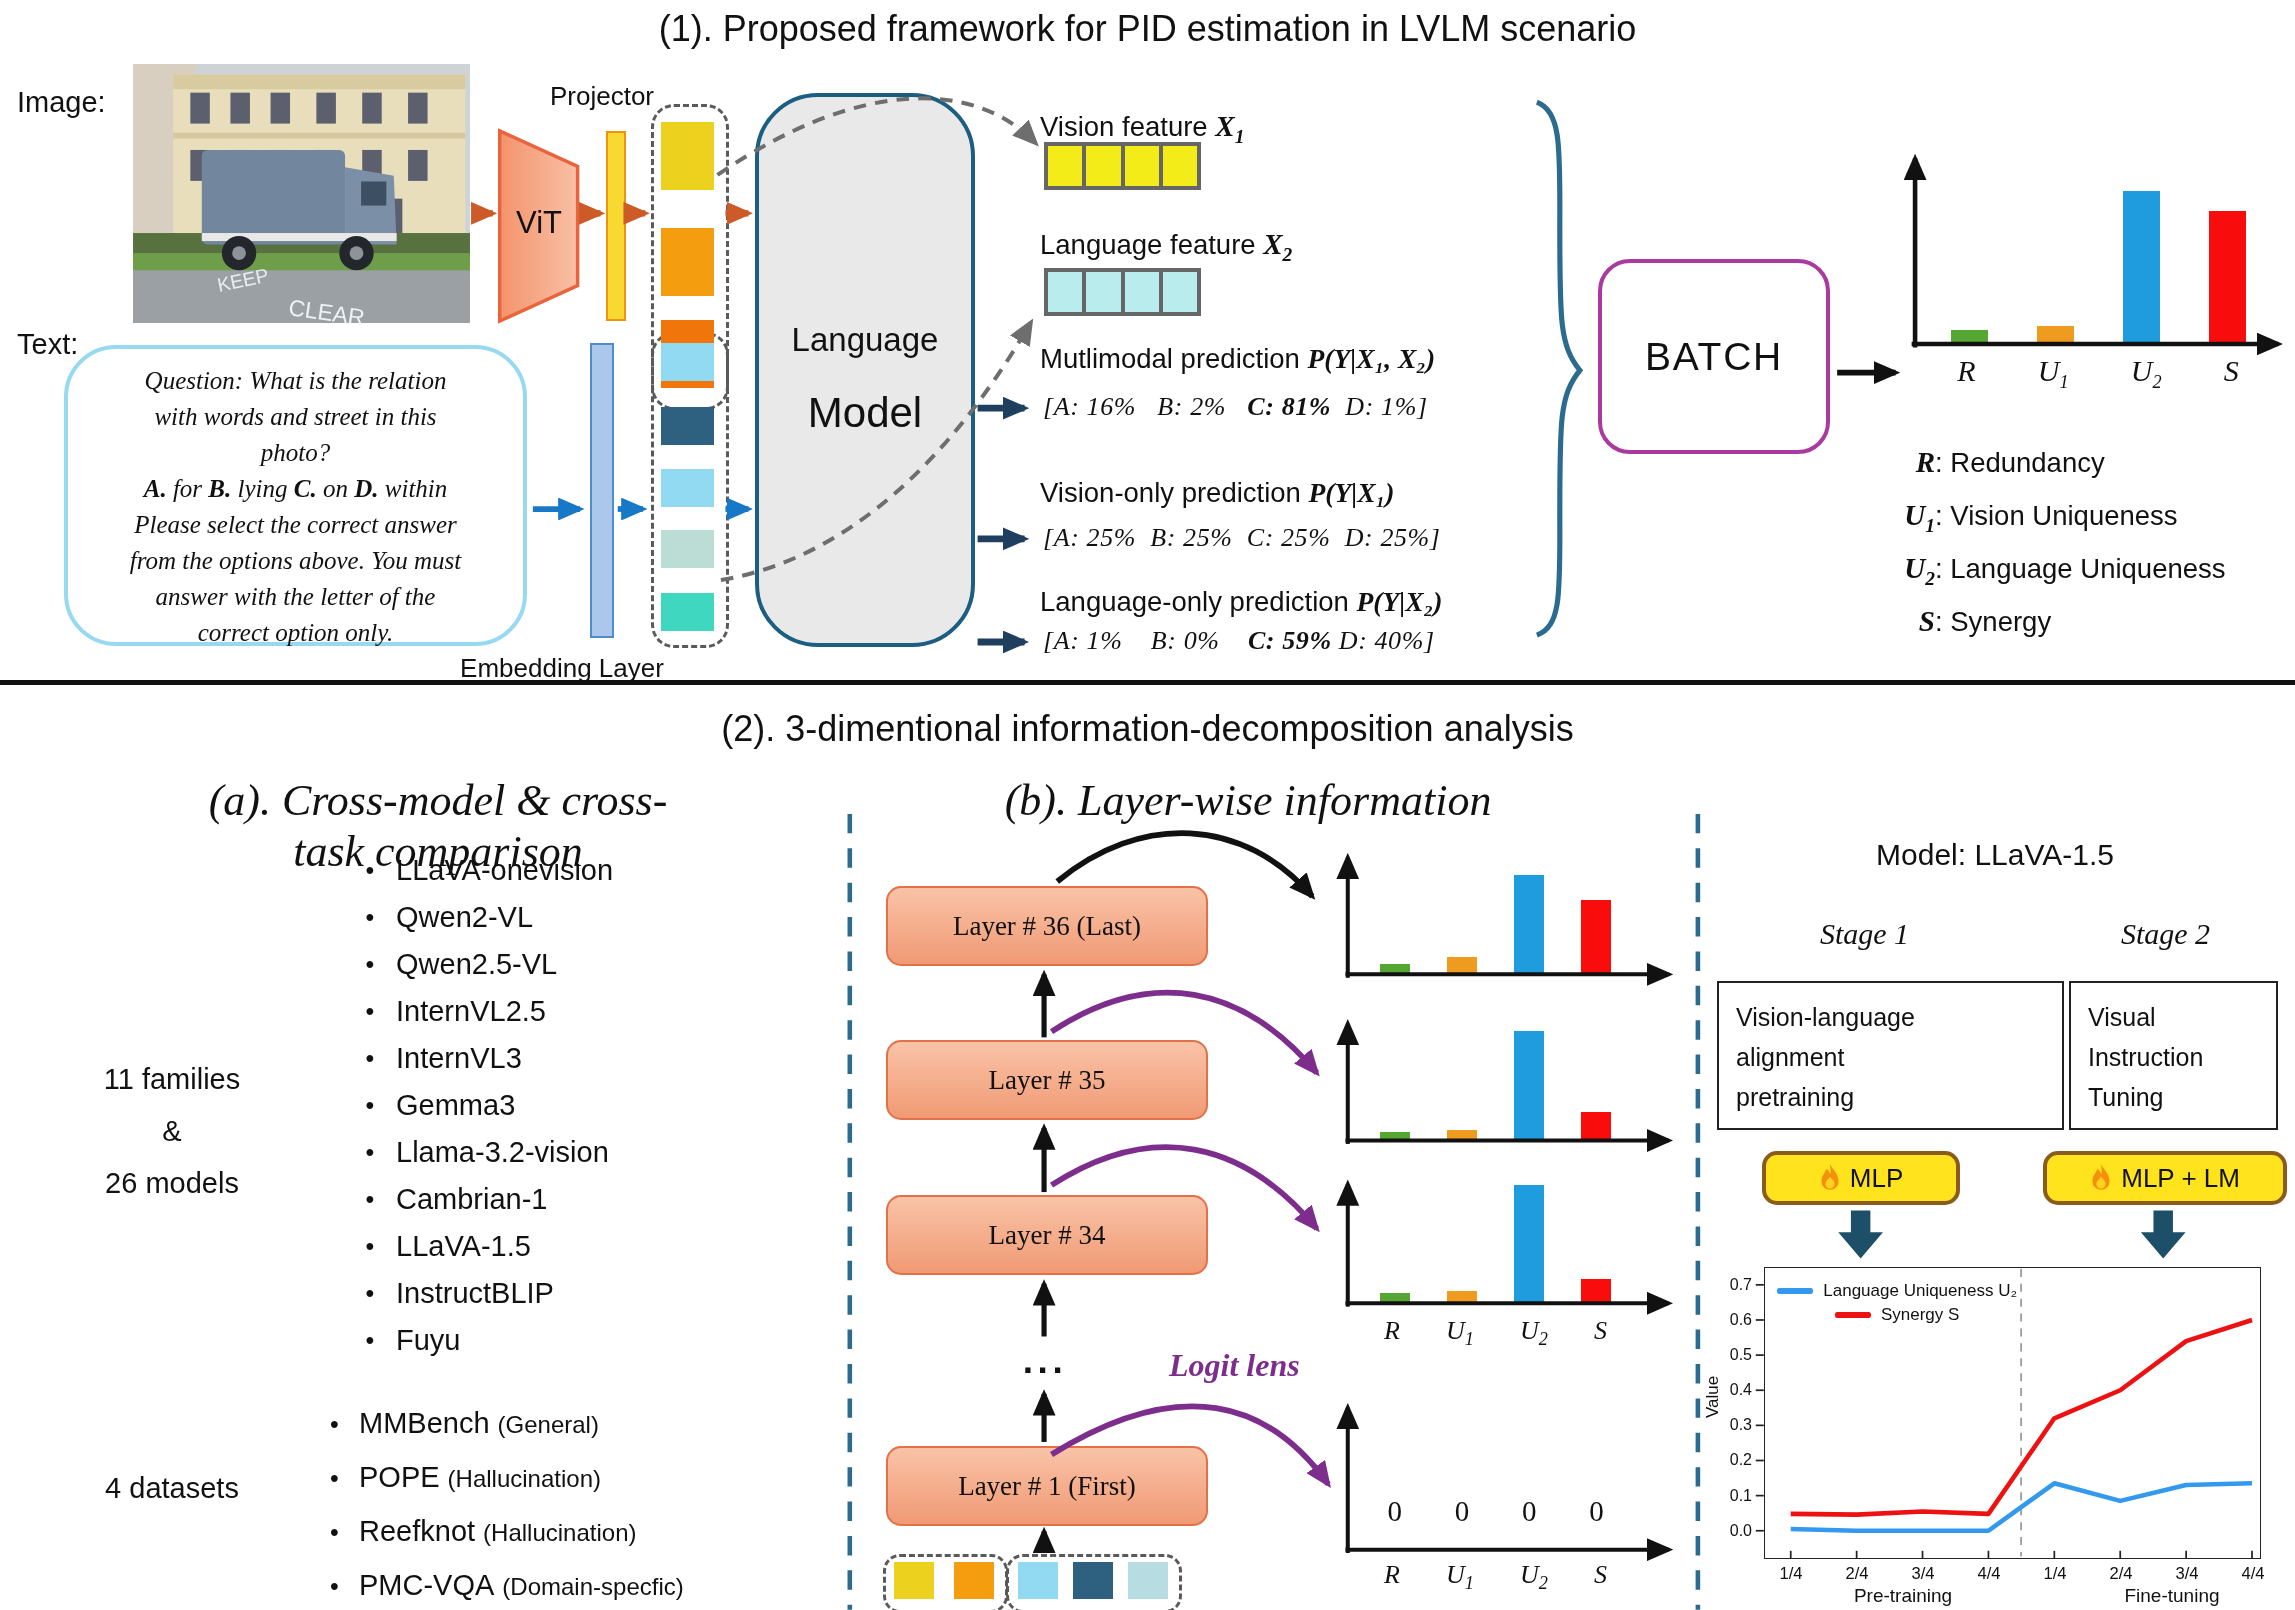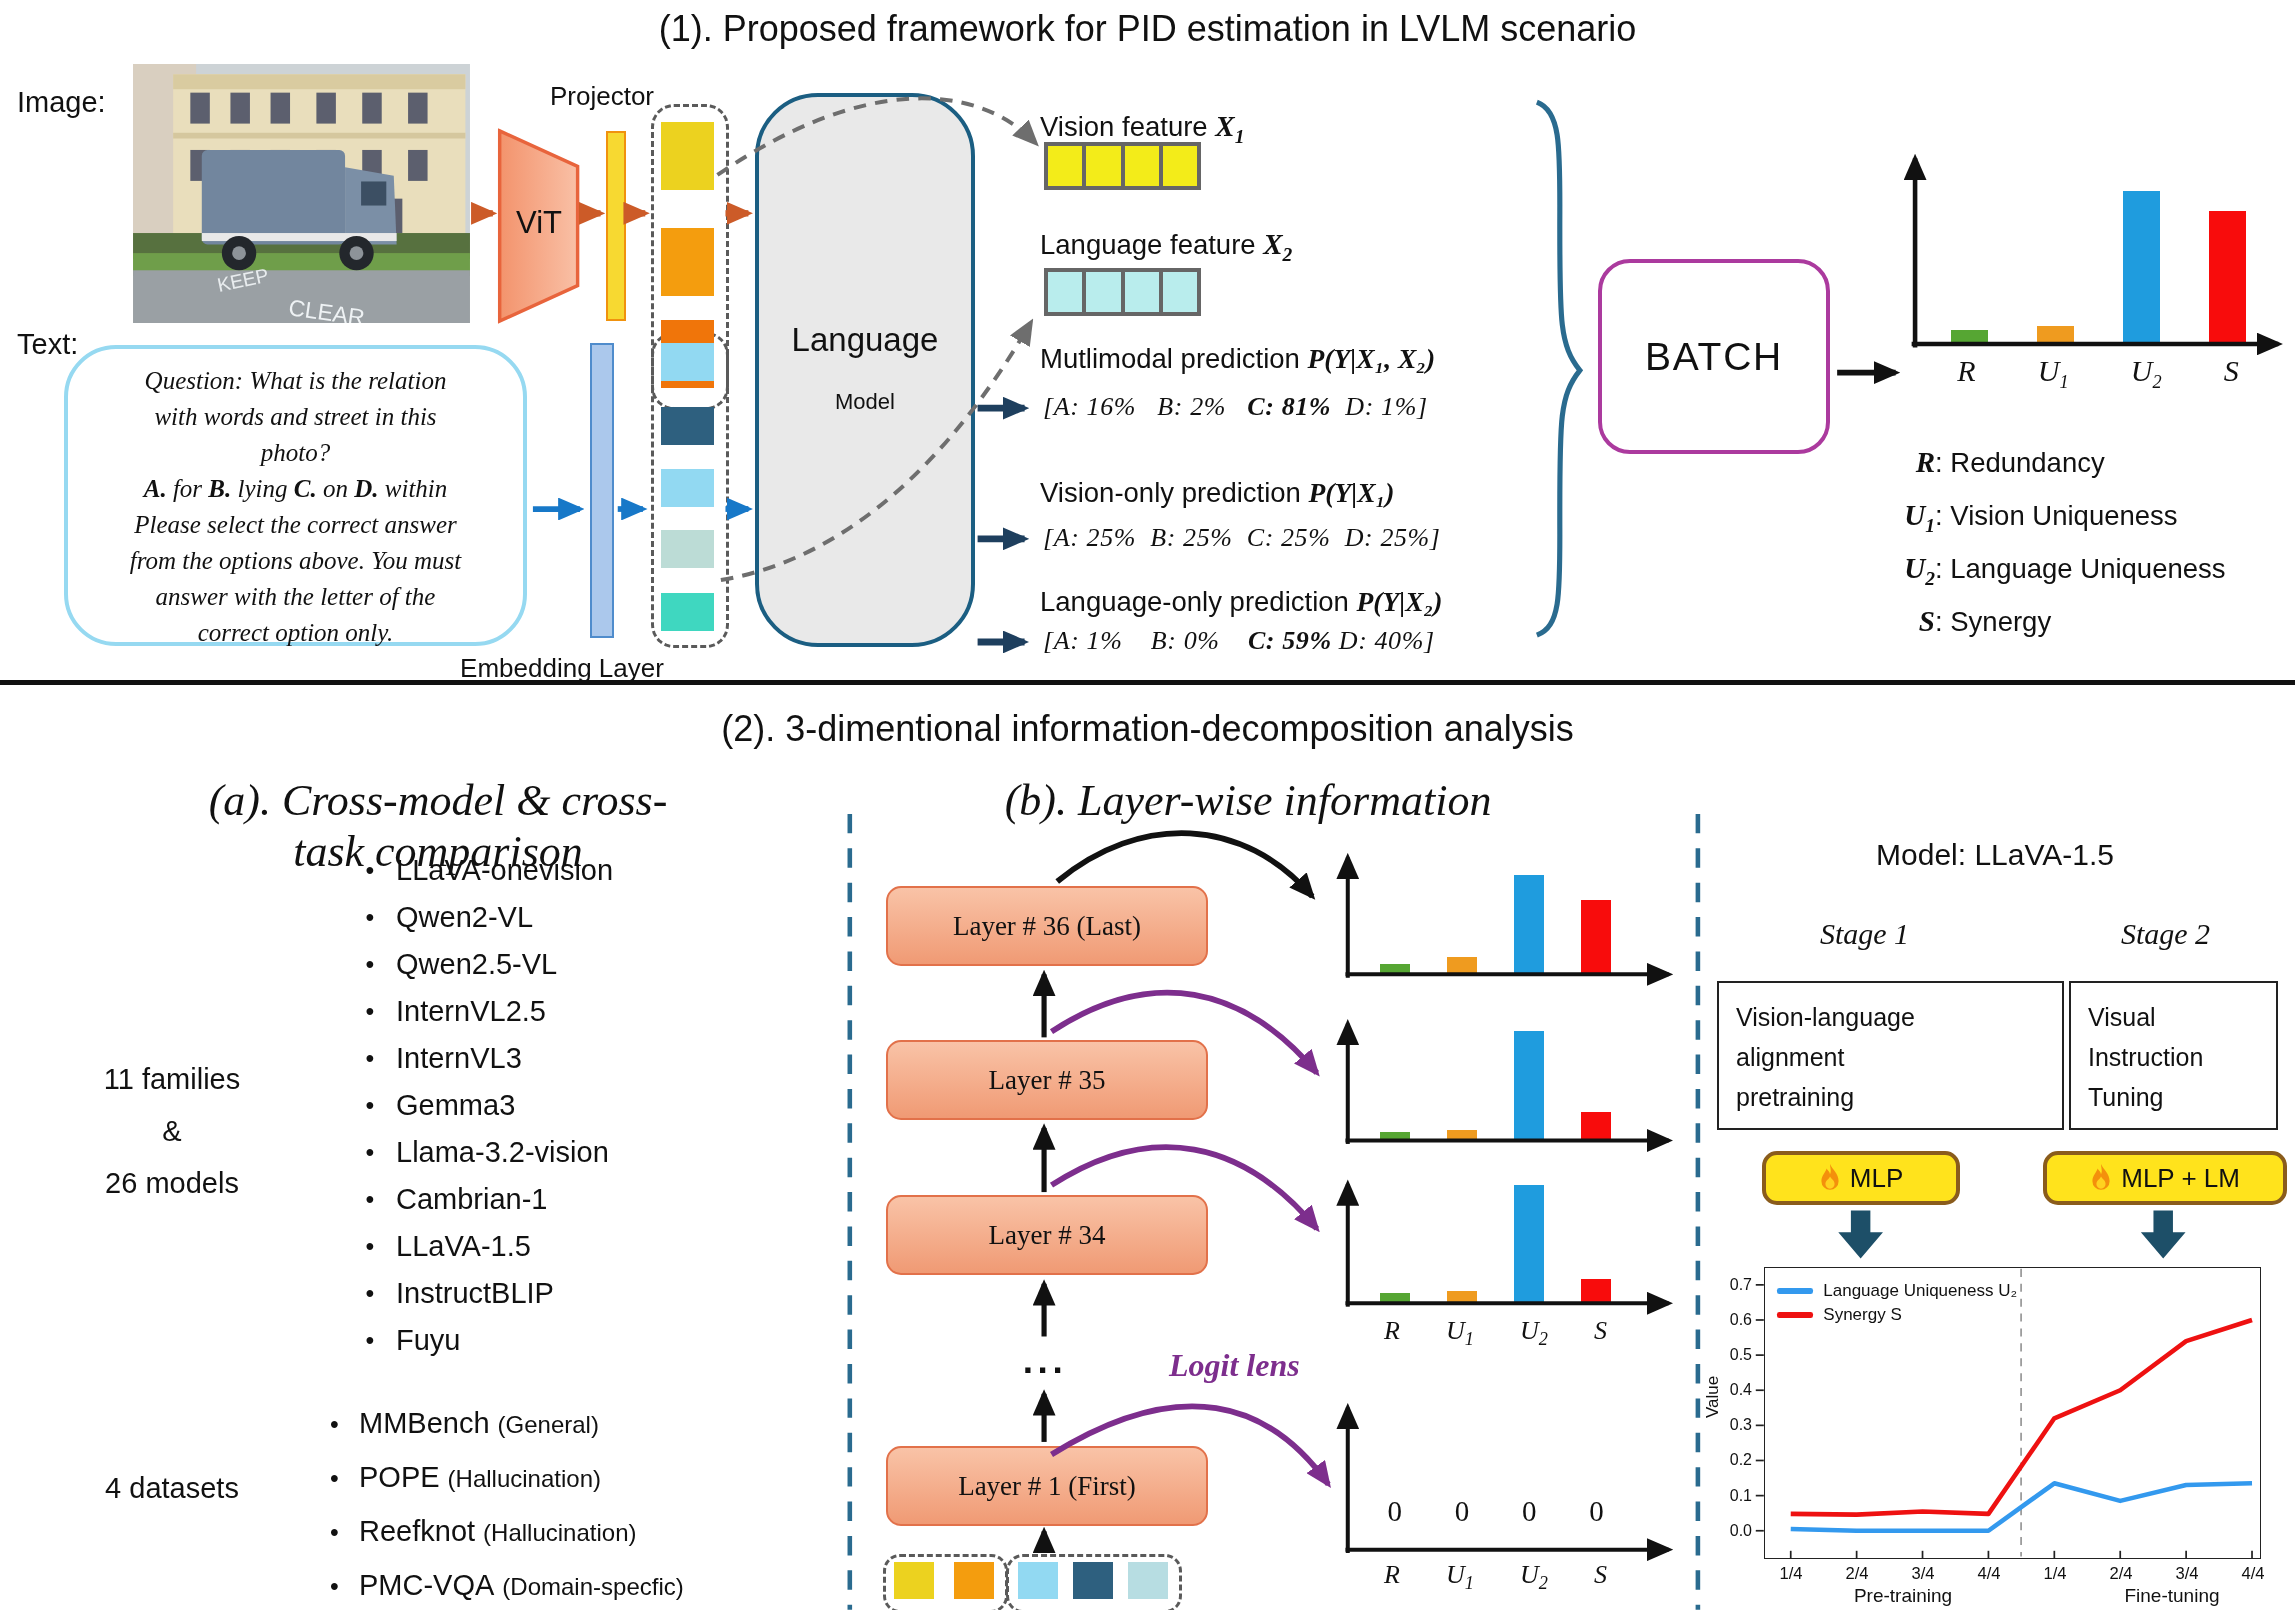--- a/index.html
+++ b/index.html
@@ -56,21 +56,21 @@
   .dsrow{display:flex;align-items:baseline;height:54px;font-size:29px;}
   .dsrow .bu{width:49px;text-align:center;font-size:25px;}
   .dsrow .tag{font-size:24px;margin-left:8px;}
 
   .stagebox{background:#fff;border:2.3px solid #222;font-size:25px;line-height:40px;padding:13.8px 17px;box-sizing:border-box;}
   .btn{background:#ffe31c;border:4px solid #8a5c1c;border-radius:15px;display:flex;align-items:center;justify-content:center;font-size:26px;gap:9.2px;}
 
   .plot{background:#fff;border:1.7px solid #222;box-sizing:border-box;}
   .ytick{position:absolute;width:41px;text-align:right;font-size:16px;color:#111;}
   .xtick{position:absolute;width:52px;text-align:center;font-size:16.6px;color:#111;}
-  .lgrow{display:flex;align-items:center;height:24px;font-size:17px;}
+  .lgrow{display:flex;align-items:center;height:24px;font-size:17px;justify-content:center;}
   .lgswatch{display:inline-block;width:36px;height:5.2px;border-radius:2.3px;margin-right:10.3px;}
 </style>
 </head>
 <body>
 
 <div id="canvas">
 
   <div class="abs h1 ctr" style="left:0;top:8px;width:2295px;">(1). Proposed framework for PID estimation in LVLM scenario</div>
 
   <div class="abs lbl" style="left:17px;top:86px;font-size:29px;">Image:</div>
@@ -121,21 +121,21 @@
 
   <div class="abs z2" style="left:606px;top:131px;width:19.5px;height:190px;background:#f7d931;border:2.9px solid #f0920e;box-sizing:border-box;"></div>
 
   <div class="abs z2 dashbox" style="left:651px;top:104px;width:72px;height:300px;"></div>
   <div class="tok z3" style="left:661px;top:122px;width:53px;height:68px;background:#ecd21f;"></div>
   <div class="tok z3" style="left:661px;top:228px;width:53px;height:68px;background:#f49d0e;"></div>
   <div class="tok z3" style="left:661px;top:320px;width:53px;height:68px;background:#f0750a;"></div>
 
   <div class="abs z1 lmbox" style="left:755px;top:93px;width:220px;height:554px;box-sizing:border-box;"></div>
   <div class="abs z2 ctr" style="left:755px;top:321px;width:220px;font-size:33px;">Language</div>
-  <div class="abs z2 ctr" style="left:755px;top:389px;width:220px;font-size:22px;">Model</div>
+  <div class="abs z2 ctr" style="left:755px;top:389px;width:220px;font-size:42px;">Model</div>
 
   <div class="abs lbl" style="left:17px;top:328px;font-size:29px;">Text:</div>
 
   <div class="abs z2 bubble" style="left:64px;top:345px;width:463px;height:301px;box-sizing:border-box;"></div>
   <div class="abs z3 bubble-text" style="left:80px;top:363px;width:431px;">
     <div><span>Question: What is the relation</span></div>
     <div><span>with words and street in this</span></div>
     <div><span>photo?</span></div>
     <div><span class="bold">A.</span><span> for </span><span class="bold">B.</span><span> lying </span><span class="bold">C.</span><span> on </span><span class="bold">D.</span><span> within</span></div>
     <div><span>Please select the correct answer</span></div>

